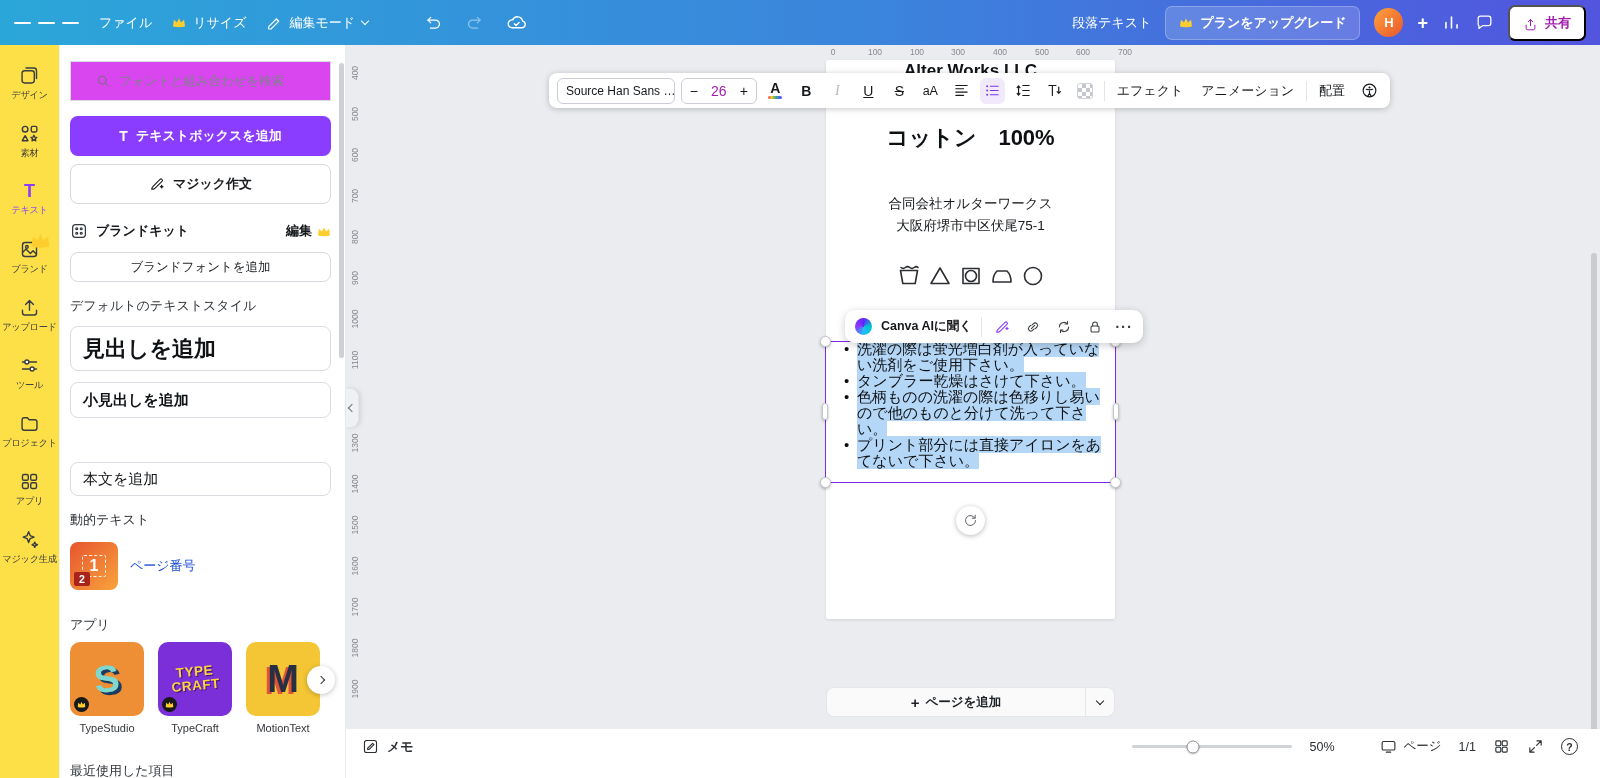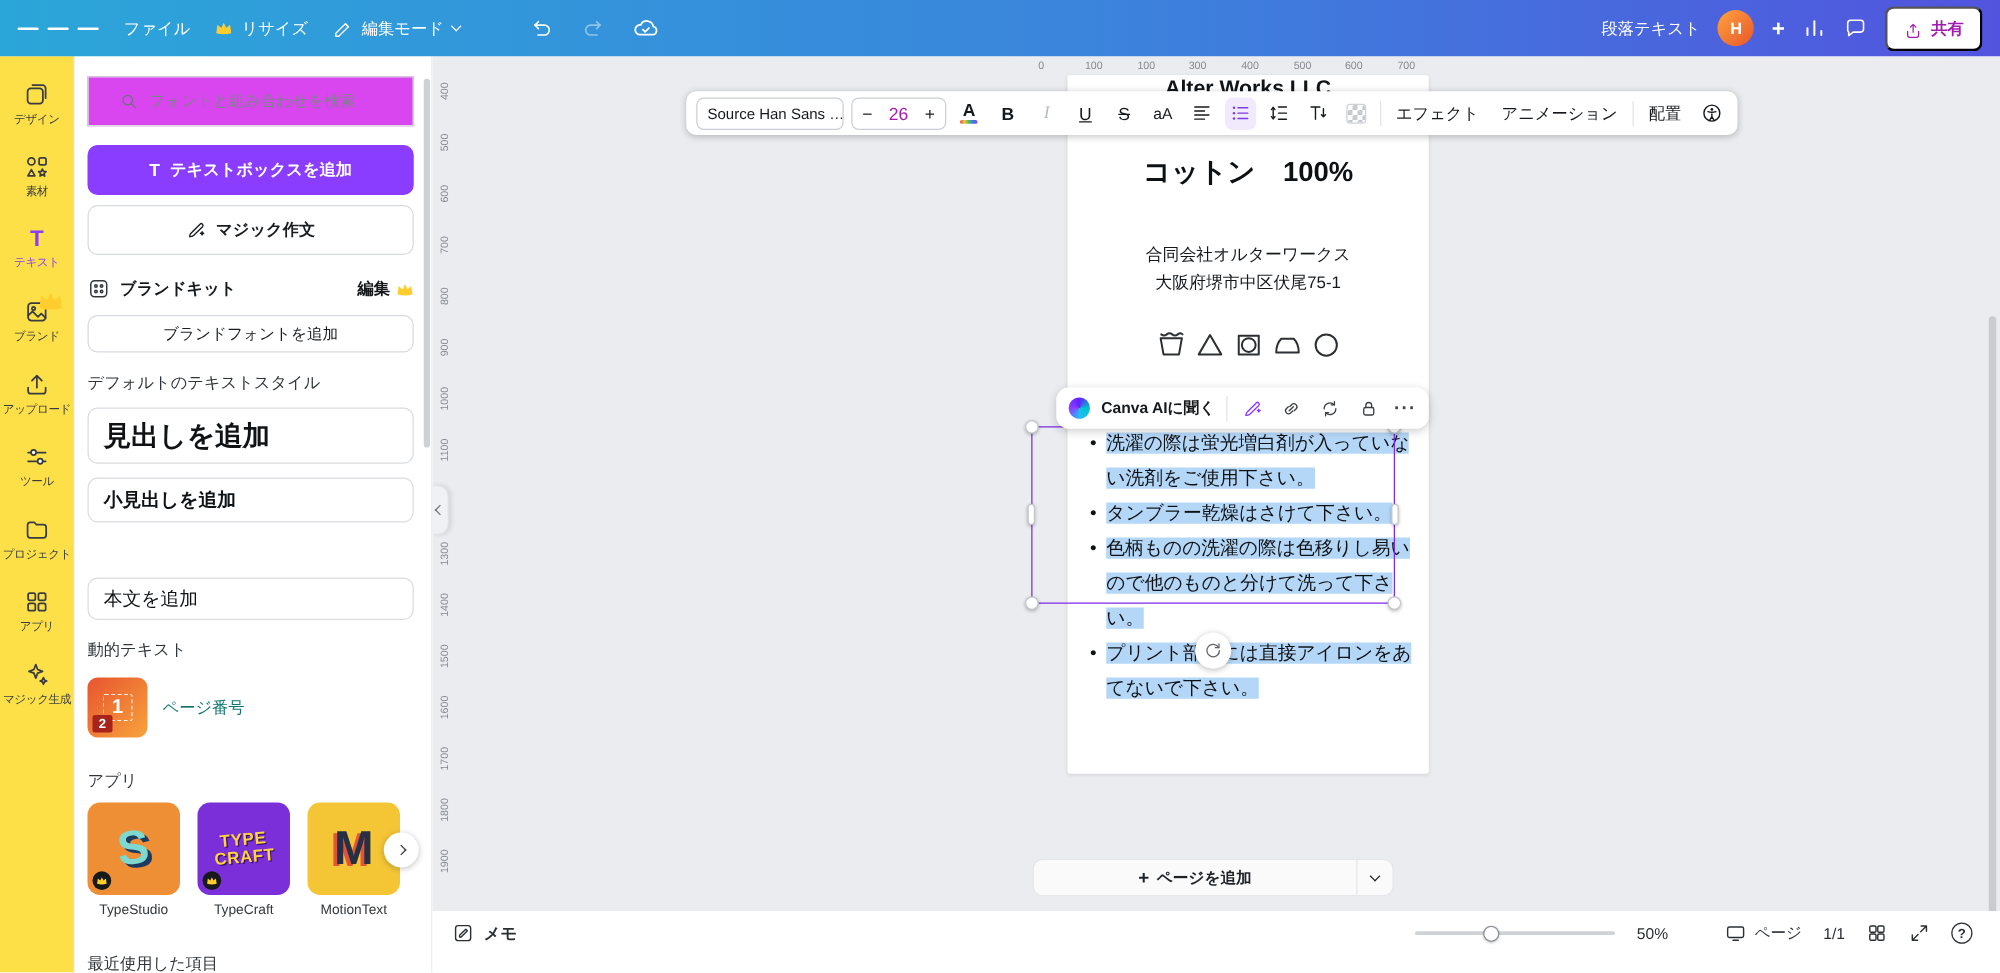--- a/index.html
+++ b/index.html
@@ -60,21 +60,21 @@
     display:flex; align-items:center; padding:0 12px; cursor:pointer; text-align:left; }
   .style-card.h1 { height:45px; font-size:22px; font-weight:bold; }
   .style-card.h2 { height:36px; font-size:15px; font-weight:bold; }
   .style-card.body { height:34px; font-size:15px;margin-top:44px; }
   .pagenum-row { margin-top:11px; display:flex; align-items:center; gap:12px; height:52px; cursor:pointer; }
   .pagenum-thumb { width:48px; height:48px; border-radius:8px; background:linear-gradient(135deg,#e8542f,#f7a43c);
     position:relative; display:flex; align-items:center; justify-content:center; flex:none; }
   .pagenum-thumb .one { color:#fff; font-size:16px; font-weight:bold; border:1.3px dashed rgba(255,255,255,0.9); padding:1px 7px; border-radius:2px; }
   .pagenum-thumb .two { position:absolute; left:4px; bottom:4px; background:#a8231b; color:#fff; font-size:10.5px; font-weight:bold;
     padding:1px 5px; border-radius:2px; }
-  .pagenum-label { font-size:13px; color:#0f766e; }
+  .pagenum-label { font-size:13px; color:#1d4ed8; }
   .apps-row { margin-top:8px; display:flex; gap:14px; position:relative; }
   .app-tile-wrap { width:74px; display:flex; flex-direction:column; align-items:center; cursor:pointer; }
   .app-tile { width:74px; height:74px; border-radius:10px; position:relative; display:flex; align-items:center; justify-content:center; overflow:hidden; }
   .app-tile.t1 { background:#ef8f35; }
   .app-tile.t2 { background:#7b2fd8; }
   .app-tile.t3 { background:#f4c635; }
   .t1-logo { font-size:38px; font-weight:bold; color:#7fd8cf; text-shadow:3px 3px 0 #1d3a5f; transform:rotate(-6deg); }
   .t2-logo { font-size:13.5px; font-weight:bold; color:#ffd23f; text-align:center; line-height:14px; transform:rotate(-5deg);
     text-shadow:1px 1px 0 #3c1470; letter-spacing:0.5px; }
   .t3-logo { font-size:38px; font-weight:bold; color:#273043; text-shadow:-3px 2px 0 #e2543a; }
@@ -92,29 +92,29 @@
     display:flex; align-items:center; justify-content:center; color:#6f7379; z-index:45; cursor:pointer; }
 
   
   #canvas { position:absolute; top:45px; left:346px; right:0; bottom:49px; background:#ebecef; overflow:hidden; }
   #hruler { position:absolute; top:0; left:0; right:0; height:14px; font-size:8.5px; color:#85898f; z-index:3; }
   #hruler span { position:absolute; top:2px; transform:translateX(-50%); }
   #vruler { position:absolute; top:0; left:0; width:18px; bottom:0; font-size:8.5px; color:#85898f; z-index:3; }
   #vruler span { position:absolute; left:9px; transform:translate(-50%,-50%) rotate(-90deg); }
 
   #page { position:absolute; left:480px; top:15px; width:289px; height:559px; background:#fff; border-radius:2px;
-    box-shadow:0 1px 3px rgba(0,0,0,0.10); z-index:1;margin-left:28px; }
+    box-shadow:0 1px 3px rgba(0,0,0,0.10); z-index:1; }
   .pg-title { position:absolute; top:1px; left:0; right:0; text-align:center; font-size:17px; font-weight:bold; color:#111417; }
   .pg-headline { position:absolute; top:63px; left:0; right:0; text-align:center; font-size:22px; font-weight:bold; color:#0e1114; }
   .pg-info { position:absolute; top:133px; left:0; right:0; text-align:center; font-size:13.5px; line-height:22px; color:#16191c; font-weight:500; }
   .care-row { position:absolute; top:202px; left:0; right:0; display:flex; justify-content:center; gap:9px; color:#2c2f33; }
   .care-row svg { width:22px; height:26px; }
   .pg-bullets { position:absolute; top:281px; left:0; right:0; padding:0 10px 0 18px; }
   .pg-bullets ul { list-style:none; }
-  .pg-bullets li { position:relative; padding-left:13px; font-size:15px; line-height:28px; color:#0e1114; }
+  .pg-bullets li { position:relative; padding-left:13px; font-size:15px; line-height:16px; color:#0e1114; }
   .pg-bullets li::before { content:"•"; position:absolute; left:0; top:0; }
   .pg-bullets li span { background:#b5d7f7; -webkit-box-decoration-break:clone; box-decoration-break:clone; }
 
   #selection { position:absolute; left:479px; top:296px; width:291px; height:142px; border:1.5px solid #7d2ae8; z-index:8; pointer-events:none; }
   .handle-c { position:absolute; width:11px; height:11px; border-radius:50%; background:#fff; border:1px solid #c3c6cb;
     box-shadow:0 1px 3px rgba(0,0,0,0.28); pointer-events:auto; }
   .handle-s { position:absolute; width:6px; height:17px; border-radius:3px; background:#fff; border:1px solid #c3c6cb;
     box-shadow:0 1px 3px rgba(0,0,0,0.28); pointer-events:auto; }
 
   #rotate-handle { position:absolute; left:610px; top:461px; width:29px; height:29px; border-radius:50%; background:#fff;
@@ -219,20 +219,26 @@
           <path d="M19 9H9.5a5 5 0 1 0 0 10H16"></path>
           <path d="M15.5 5.5L19 9l-3.5 3.5"></path>
         </svg>
       <svg class="ic" width="21" height="21" viewBox="0 0 24 24">
           <path d="M7 18a4.5 4.5 0 1 1 .6-8.96A6 6 0 0 1 19 10.5 3.8 3.8 0 0 1 18 18z"></path>
           <path d="M9.5 13.4l2 2 3.5-3.5"></path>
         </svg>
     </div>
     <div class="tb-right">
       <span class="tb-item">段落テキスト</span>
+      <button class="upgrade-btn" style="color:#fff">
+        <svg width="14" height="11" viewBox="0 0 14 11">
+            <path d="M1 9.5L1.9 2.8 5 5.4 7 1.2l2 4.2 3.1-2.6.9 6.7q-3 .8-6 .8t-6-.8z" fill="#ffce2e"></path>
+          </svg>
+        <span>プランをアップグレード</span>
+      </button>
       <div class="avatar">
           <span>H</span>
         </div>
       <span class="plus-glyph">+</span>
       <svg class="ic" width="19" height="19" viewBox="0 0 24 24" style="stroke-width:2">
           <path d="M5 19v-7M12 19V5M19 19v-4"></path>
         </svg>
       <svg class="ic" width="19" height="19" viewBox="0 0 24 24">
           <path d="M4 7a3 3 0 0 1 3-3h10a3 3 0 0 1 3 3v6a3 3 0 0 1-3 3H9.5L5 19.5V16A3 3 0 0 1 4 13z"></path>
         </svg>

